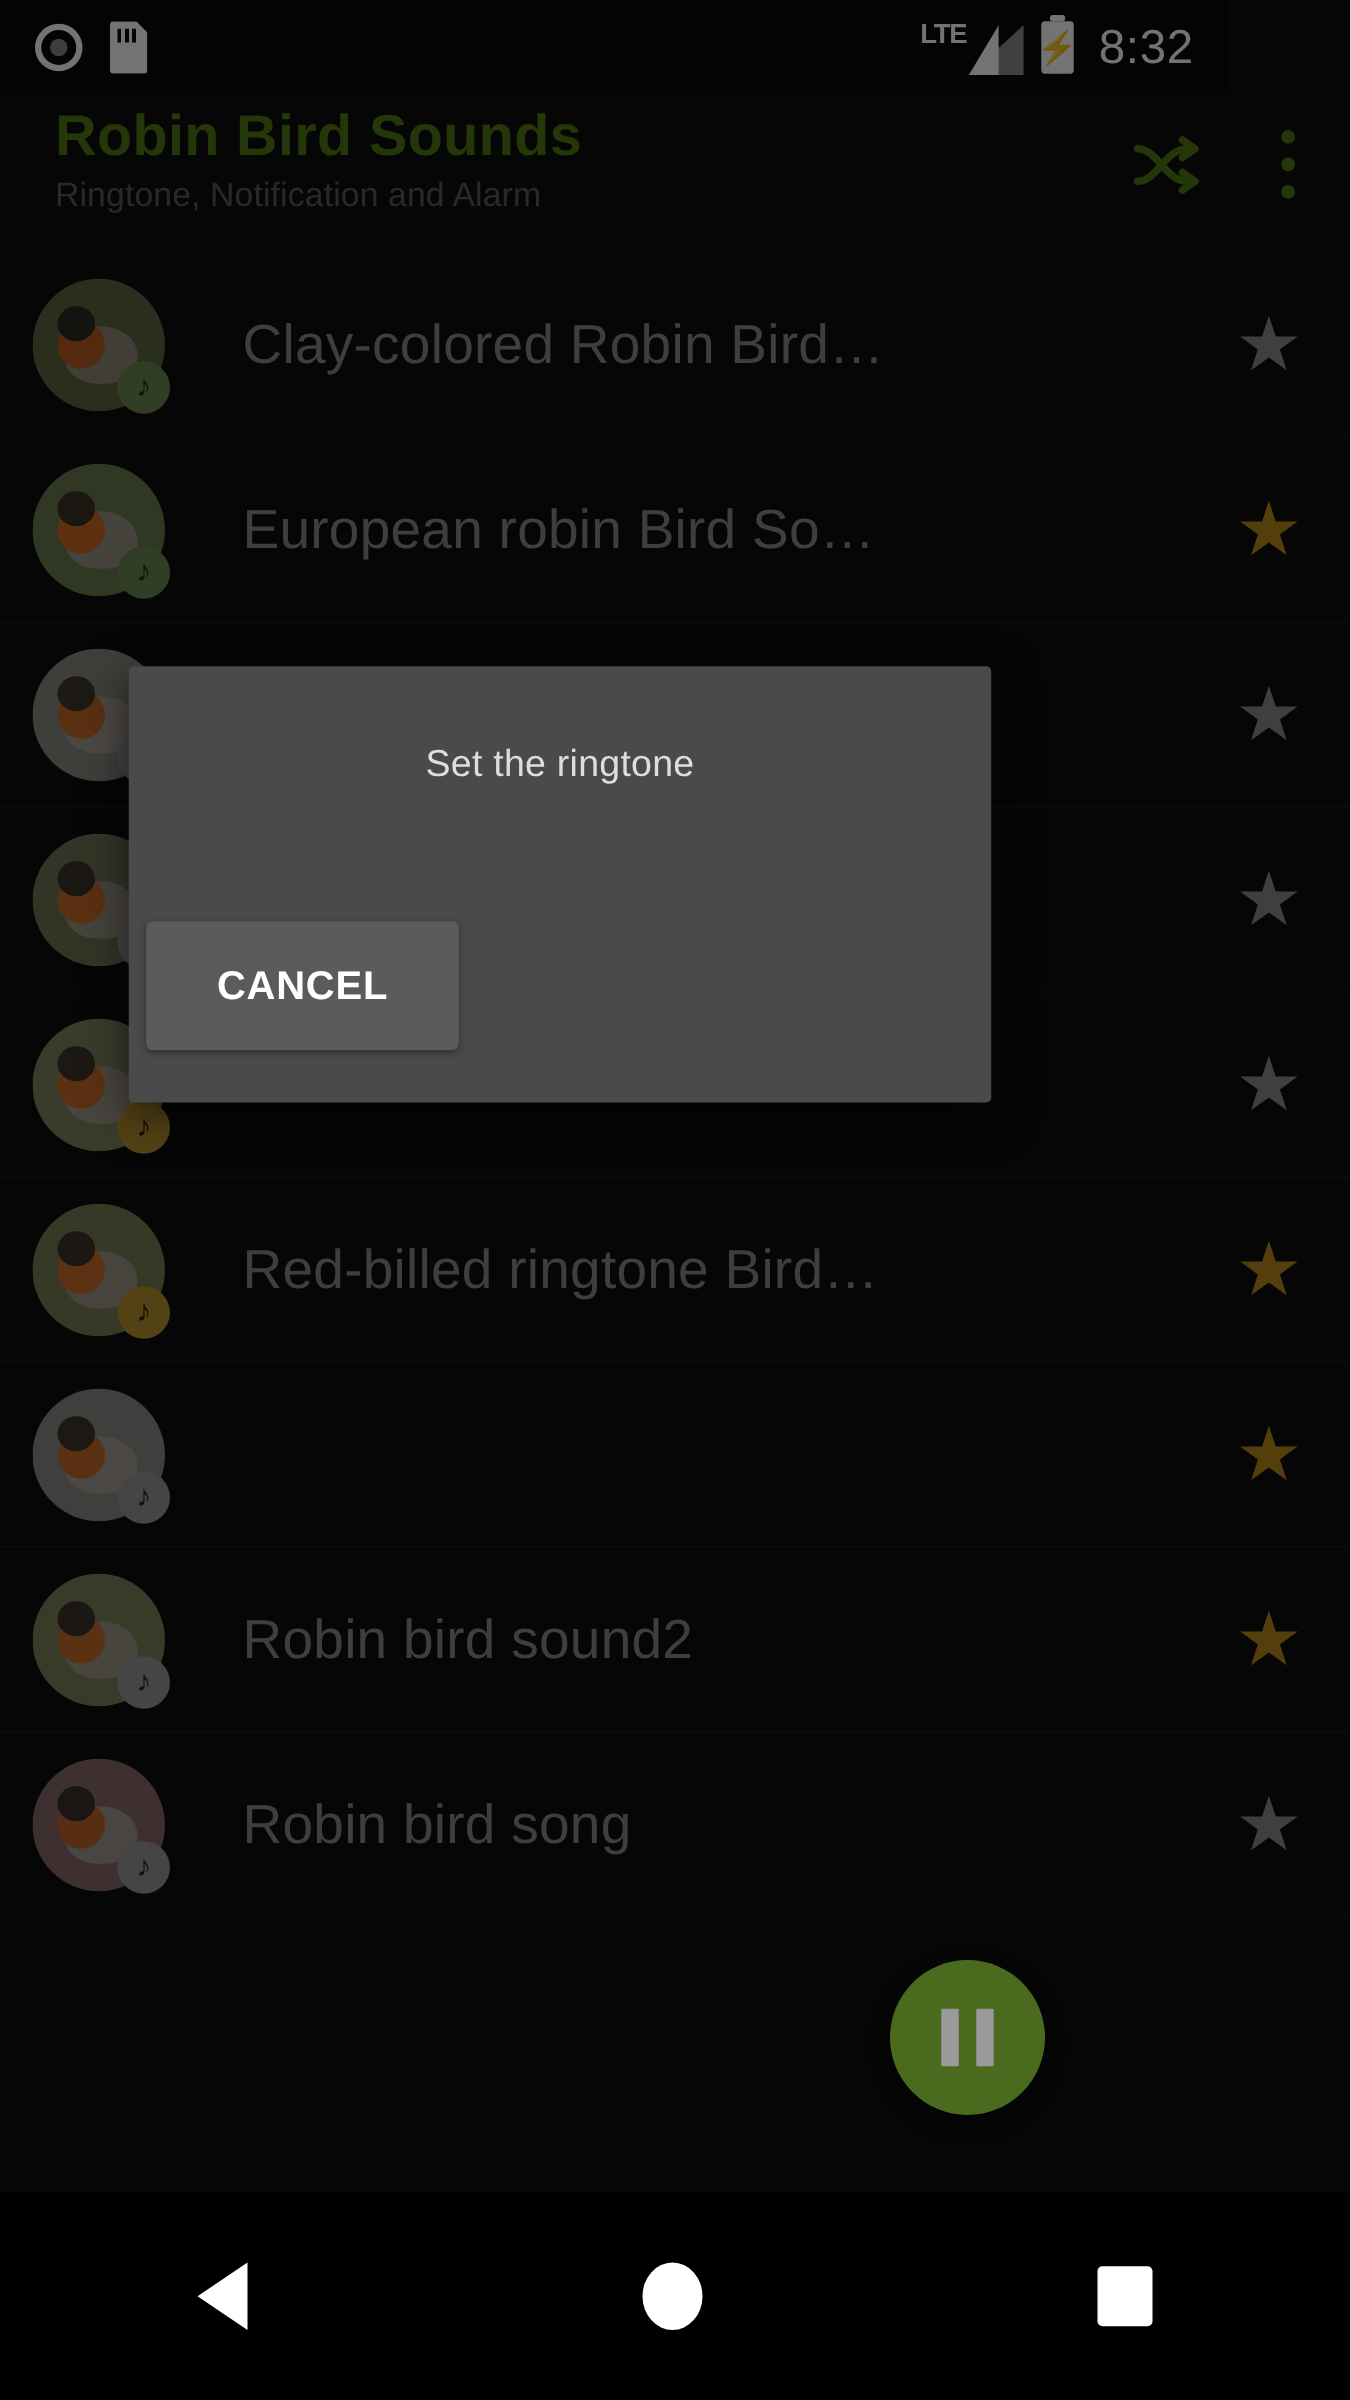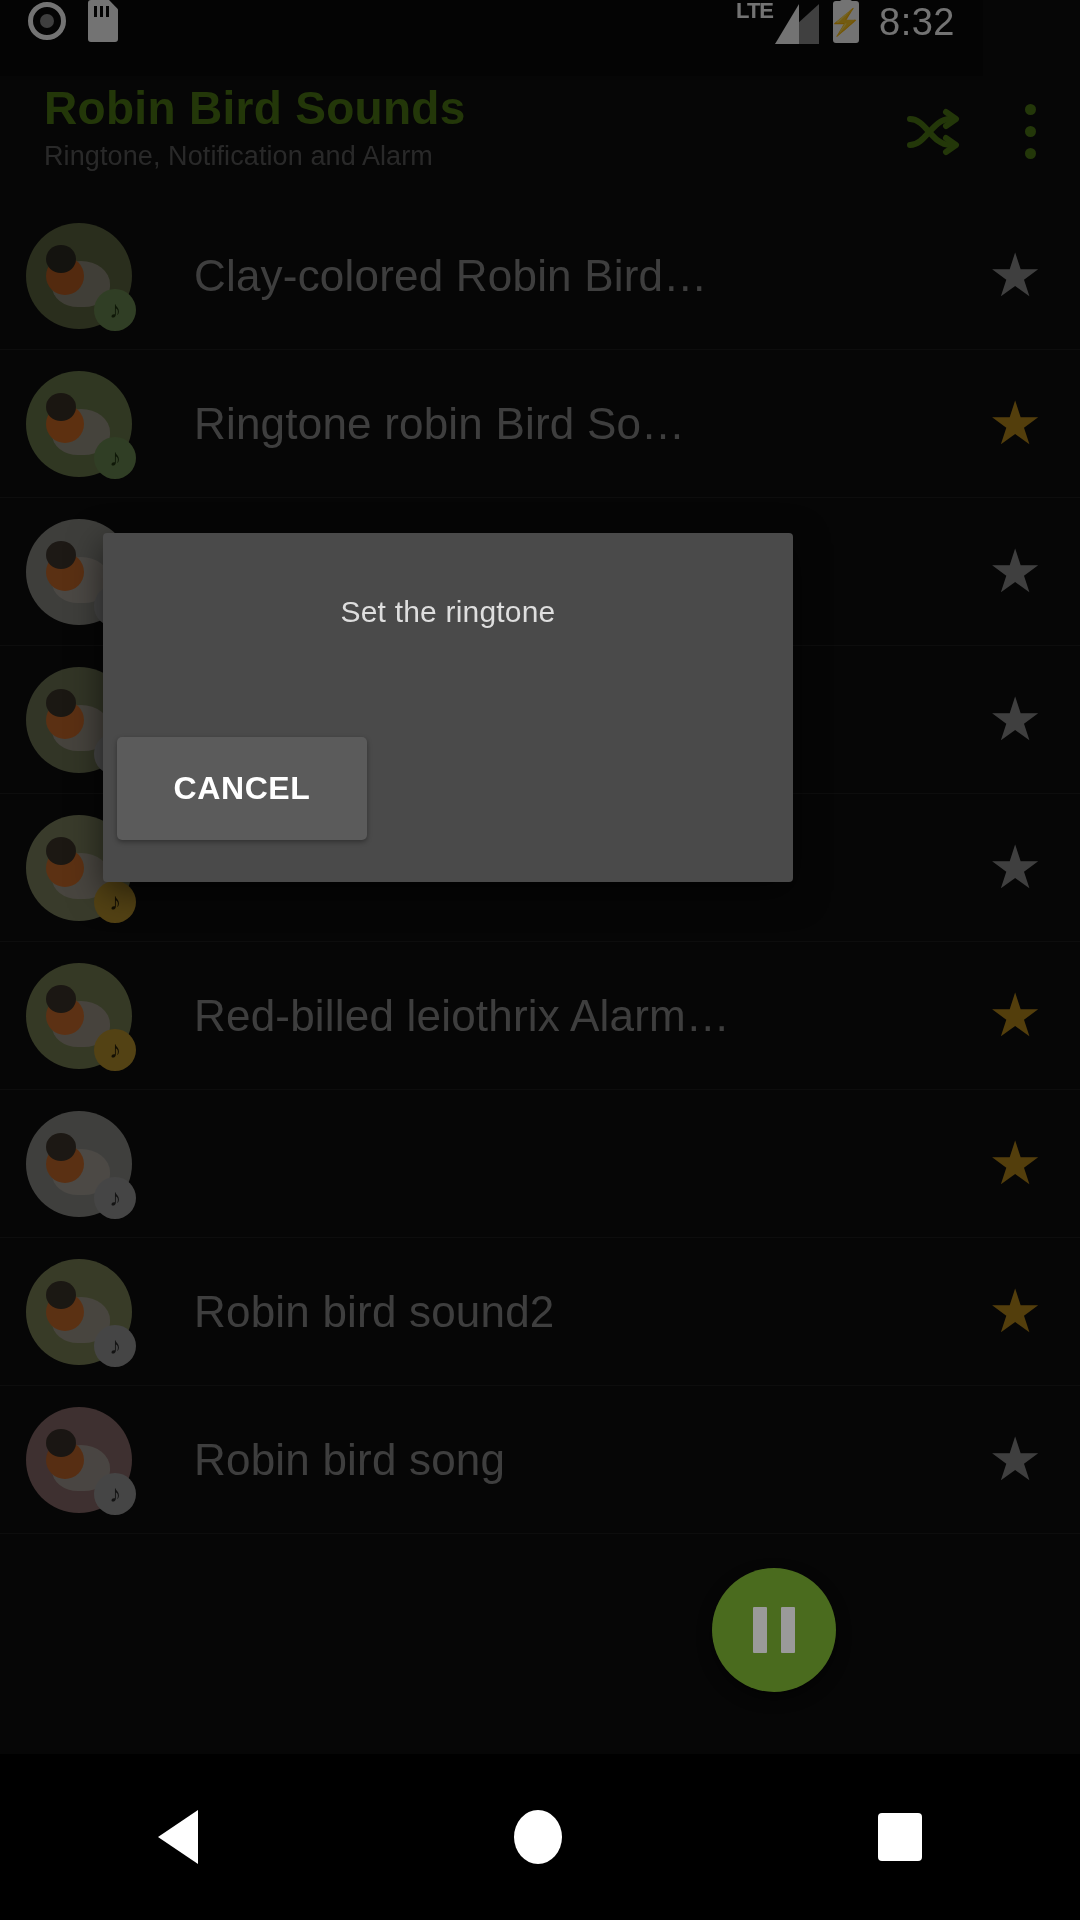--- a/index.html
+++ b/index.html
@@ -14,21 +14,21 @@
     width:1080px; height:1920px;
     background:#0e0e0e;
     overflow:hidden;
   }
 
   
   .statusbar {
     position:absolute; top:0; left:0;
     width:983px; height:76px;
     background:#0a0a0a;
-    display:flex; align-items:flex-start;
+    display:flex; align-items:center;
     padding:0 28px;
     z-index:5;
   }
   .sb-left { display:flex; align-items:center; gap:22px; }
   .sb-right { margin-left:auto; display:flex; align-items:center; gap:14px; }
 
   .ic-record {
     width:38px; height:38px; border-radius:50%;
     border:5px solid #ffffff; position:relative;
     display:inline-block;
@@ -317,21 +317,21 @@
       <div class="row">
         <div class="avatar">
           <div class="photo">
             <span class="bg" style="background:#6b7a4c"></span>
             <span class="body" style="background:#9a9486"></span>
             <span class="breast" style="background:#cf6b24"></span>
             <span class="head" style="background:#3a3227"></span>
           </div>
           <span class="badge green">♪</span>
         </div>
-        <div class="row-title">Ringtone robin Bird So…</div>
+        <div class="row-title">European robin Bird So…</div>
         <div class="star on">★</div>
       </div>
       <div class="row">
         <div class="avatar">
           <div class="photo">
             <span class="bg" style="background:#8a8a84"></span>
             <span class="body" style="background:#a6a098"></span>
             <span class="breast" style="background:#c76a2a"></span>
             <span class="head" style="background:#403830"></span>
           </div>
@@ -369,21 +369,21 @@
       <div class="row">
         <div class="avatar">
           <div class="photo">
             <span class="bg" style="background:#767e52"></span>
             <span class="body" style="background:#9d9688"></span>
             <span class="breast" style="background:#cd6e2d"></span>
             <span class="head" style="background:#3c342a"></span>
           </div>
           <span class="badge gold">♪</span>
         </div>
-        <div class="row-title">Red-billed leiothrix Alarm…</div>
+        <div class="row-title">Red-billed ringtone Bird…</div>
         <div class="star on">★</div>
       </div>
       <div class="row">
         <div class="avatar">
           <div class="photo">
             <span class="bg" style="background:#8d8d88"></span>
             <span class="body" style="background:#a8a29a"></span>
             <span class="breast" style="background:#c86b2b"></span>
             <span class="head" style="background:#3f372d"></span>
           </div>

